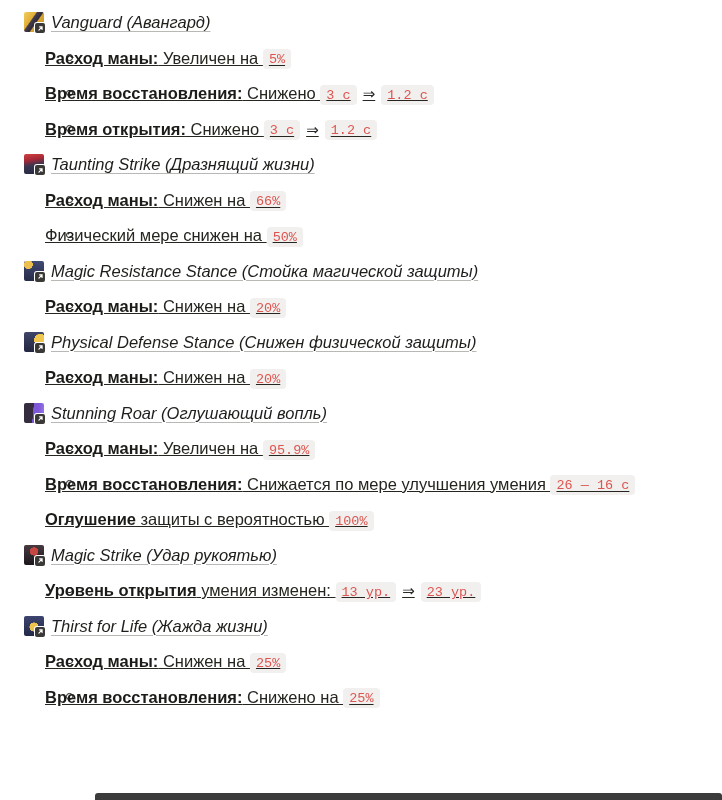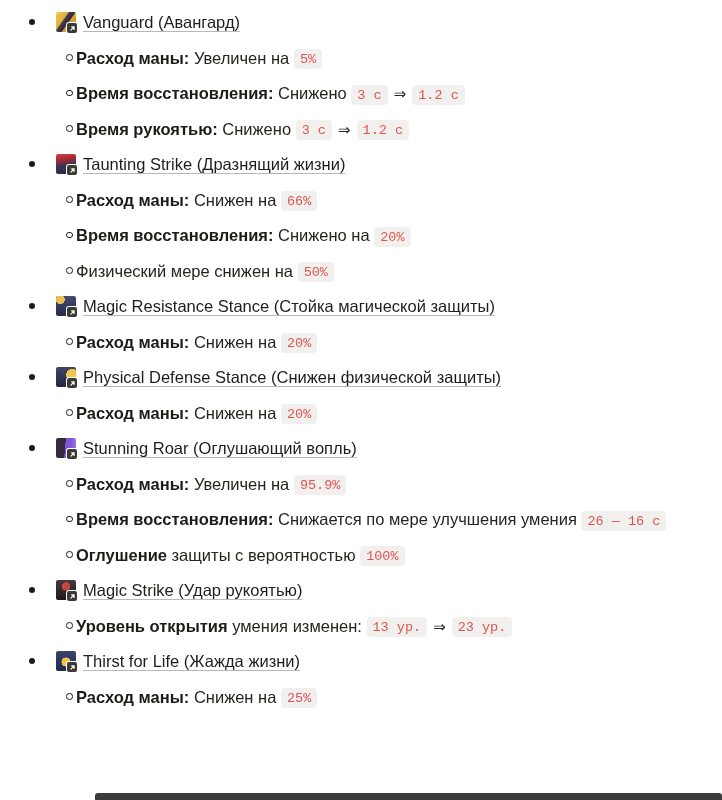--- a/index.html
+++ b/index.html
@@ -13,22 +13,22 @@
   }
   .content { padding-top: 10px; }
   ul { list-style: none; margin: 0; padding: 0; }
   .row {
     position: relative;
     height: 24px; line-height: 24px;
     margin: 0 0 11.5px 0;
     font-size: 16.5px;
     white-space: nowrap;
   }
-  .row.l1 { padding-left: 56px; }
-  .row.l2 { padding-left: 76px; }
+  .row.l1 { padding-left: 24px; font-style: italic; }
+  .row.l2 { padding-left: 45px; text-decoration: underline; }
   .bullet1 {
     position: absolute; left: 29px; top: 9px;
     width: 6px; height: 6px; border-radius: 50%;
     background: #1c1c1c;
   }
   .bullet2 {
     position: absolute; left: 66px; top: 8.5px;
     width: 4.5px; height: 4.5px; border-radius: 50%;
     border: 1.3px solid #1c1c1c;
     background: transparent;
@@ -94,32 +94,31 @@
   <ul class="skill-list" id="skill-list">
       <li>
         <div class="row l1"><span class="bullet1"></span><a class="skill-link"><span class="skill-icon ic-vanguard"><span class="arrow-badge">
                 <svg width="7" height="7" viewBox="0 0 8 8">
                   <path d="M2.2 5.8 L5.8 2.2 M3 2.2 H5.8 V5" stroke="#ffffff" stroke-width="1.3" fill="none" stroke-linecap="round"></path>
                 </svg>
               </span></span><span class="label">Vanguard (Авангард)</span></a></div>
         <ul>
           <li class="row l2"><span class="bullet2"></span><span class="bold">Расход маны:</span><span> Увеличен на </span><span class="code">5%</span></li>
           <li class="row l2"><span class="bullet2"></span><span class="bold">Время восстановления:</span><span> Снижено </span><span class="code">3 с</span><span class="arrow-sep">⇒</span><span class="code">1.2 с</span></li>
-          <li class="row l2"><span class="bullet2"></span><span class="bold">Время рукоятью:</span><span> Снижено </span><span class="code">3 с</span><span class="arrow-sep">⇒</span><span class="code">1.2 с</span></li>
+          <li class="row l2"><span class="bullet2"></span><span class="bold">Время открытия:</span><span> Снижено </span><span class="code">3 с</span><span class="arrow-sep">⇒</span><span class="code">1.2 с</span></li>
         </ul>
       </li>
       <li>
         <div class="row l1"><span class="bullet1"></span><a class="skill-link"><span class="skill-icon ic-taunting"><span class="arrow-badge">
                 <svg width="7" height="7" viewBox="0 0 8 8">
                   <path d="M2.2 5.8 L5.8 2.2 M3 2.2 H5.8 V5" stroke="#ffffff" stroke-width="1.3" fill="none" stroke-linecap="round"></path>
                 </svg>
               </span></span><span class="label">Taunting Strike (Дразнящий жизни)</span></a></div>
         <ul>
           <li class="row l2"><span class="bullet2"></span><span class="bold">Расход маны:</span><span> Снижен на </span><span class="code">66%</span></li>
-          <li class="row l2"><span class="bullet2"></span><span class="bold">Время восстановления:</span><span> Снижено на </span><span class="code">20%</span></li>
           <li class="row l2"><span class="bullet2"></span><span>Физический мере снижен на </span><span class="code">50%</span></li>
         </ul>
       </li>
       <li>
         <div class="row l1"><span class="bullet1"></span><a class="skill-link"><span class="skill-icon ic-magic"><span class="arrow-badge">
                 <svg width="7" height="7" viewBox="0 0 8 8">
                   <path d="M2.2 5.8 L5.8 2.2 M3 2.2 H5.8 V5" stroke="#ffffff" stroke-width="1.3" fill="none" stroke-linecap="round"></path>
                 </svg>
               </span></span><span class="label">Magic Resistance Stance (Стойка магической защиты)</span></a></div>
         <ul>
@@ -159,18 +158,19 @@
         </ul>
       </li>
       <li>
         <div class="row l1"><span class="bullet1"></span><a class="skill-link"><span class="skill-icon ic-thirst"><span class="arrow-badge">
                 <svg width="7" height="7" viewBox="0 0 8 8">
                   <path d="M2.2 5.8 L5.8 2.2 M3 2.2 H5.8 V5" stroke="#ffffff" stroke-width="1.3" fill="none" stroke-linecap="round"></path>
                 </svg>
               </span></span><span class="label">Thirst for Life (Жажда жизни)</span></a></div>
         <ul>
           <li class="row l2"><span class="bullet2"></span><span class="bold">Расход маны:</span><span> Снижен на </span><span class="code">25%</span></li>
+          <li class="row l2"><span class="bullet2"></span><span class="bold">Время восстановления:</span><span> Снижено на </span><span class="code">25%</span></li>
         </ul>
       </li>
     </ul>
 </div>
 
 <div class="bottom-embed"></div>
 
 </body></html>

